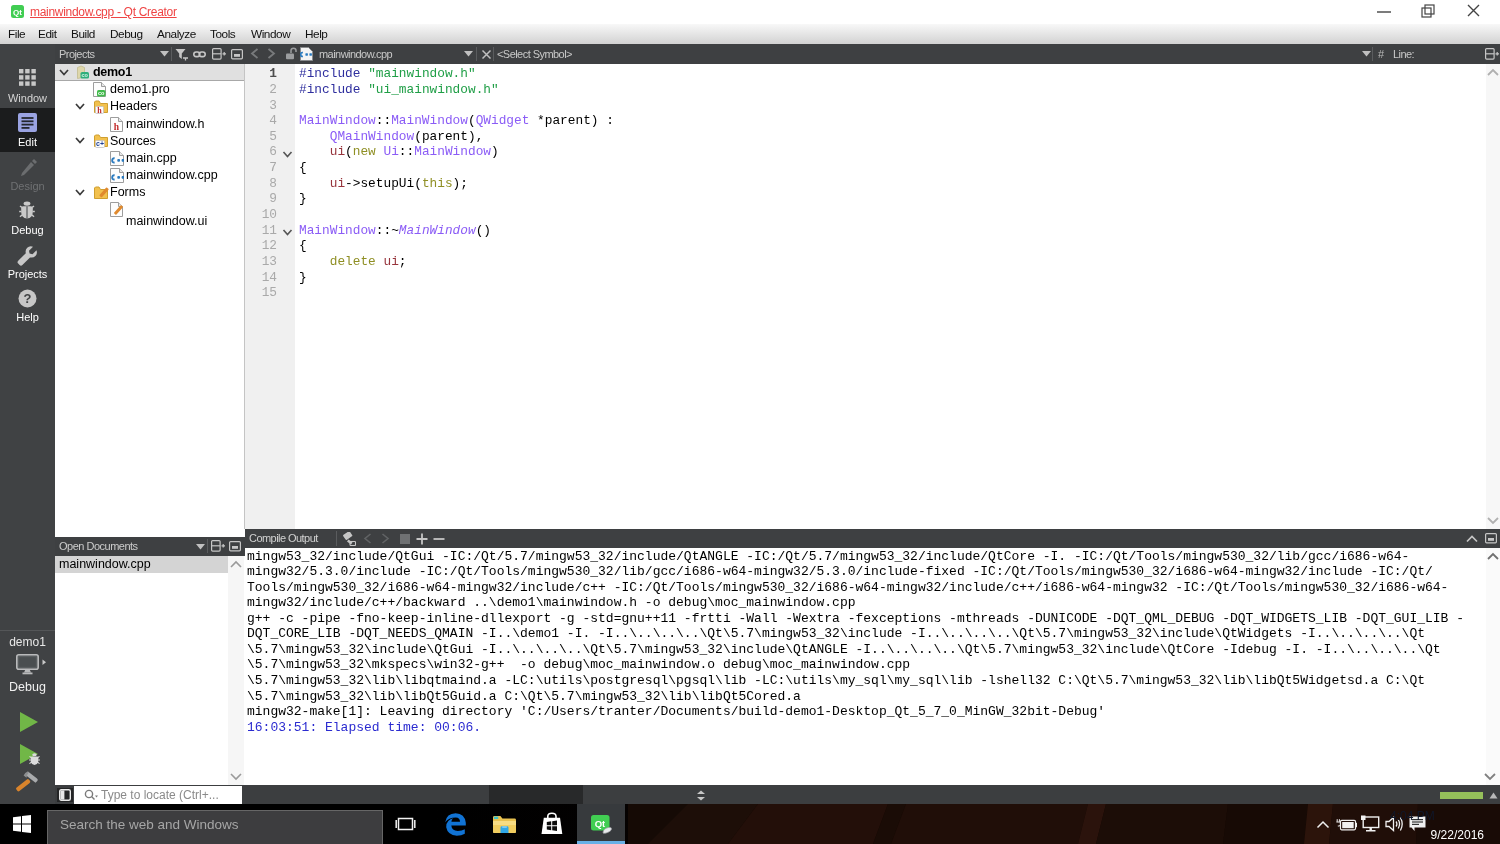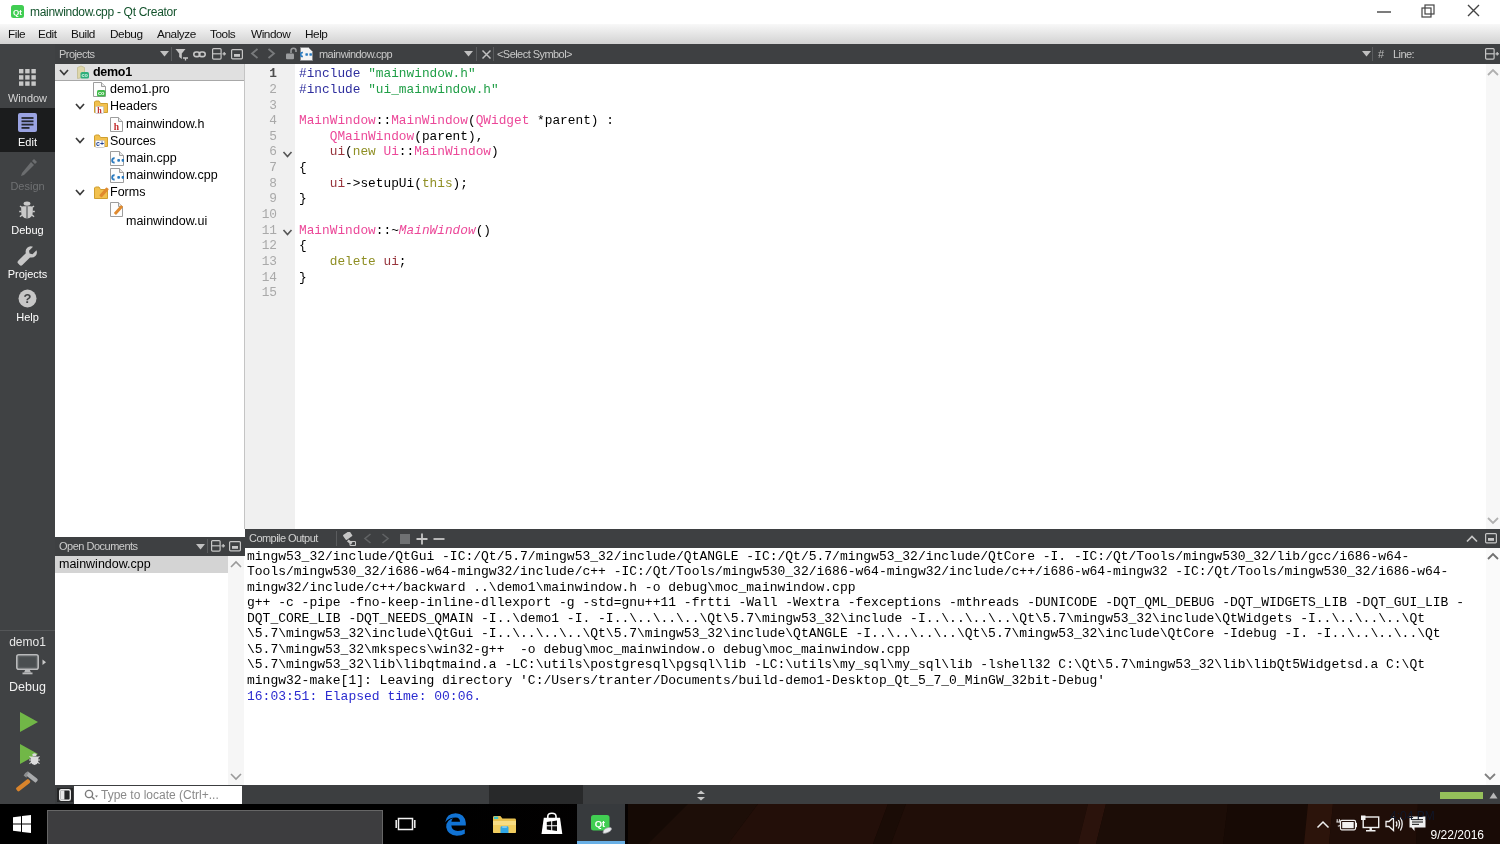--- a/index.html
+++ b/index.html
@@ -1,21 +1,21 @@
 <!DOCTYPE html>
 <html><head>
 <meta charset="utf-8">
 <style>
 * { margin:0; padding:0; box-sizing:border-box; }
 html,body { width:1500px; height:844px; overflow:hidden; font-family:"Liberation Sans", sans-serif; }
 .abs { position:absolute; }
 #stage { position:relative; width:1276px; height:844px; background:#fff; }
 
 #titlebar { left:0; top:0; width:1500px; height:24px; background:#ffffff; }
-#title-text { left:30px; top:0; height:24px; line-height:24px; font-size:12px; letter-spacing:-0.3px; color:#14532d; }
+#title-text { left:30px; top:0; height:24px; line-height:24px; font-size:12px; letter-spacing:-0.3px; color:#ef4444;text-decoration:underline; }
 
 #menubar { left:0; top:24px; width:1500px; height:20px; background:linear-gradient(#f8f8f8,#d2d2d2); }
 #menubar span { position:absolute; top:0; height:20px; line-height:20px; font-size:11.8px; letter-spacing:-0.45px; color:#111; }
 
 #toolbar { left:0; top:44px; width:1500px; height:20px; background:#3e4042; }
 .tbtext { position:absolute; top:0; height:20px; line-height:20px; font-size:11px; letter-spacing:-0.55px; color:#c9c9c9; }
 .vsep { position:absolute; top:3px; width:1px; height:14px; background:#5a5c5e; }
 
 #sidebar { left:0; top:44px; width:55px; height:761px; background:#404244; }
 .modelabel { position:absolute; width:55px; text-align:center; font-size:11px; color:#d4d4d4; }
@@ -27,21 +27,21 @@
 #opendocs { left:55px; top:556px; width:189px; height:229px; background:#ffffff; }
 
 #editor { left:245px; top:64px; width:1255px; height:465px; background:#ffffff; }
 #gutter { left:245px; top:64px; width:50px; height:465px; background:#f0f0f0; }
 #lnums { left:245px; top:66.2px; width:32px; }
 #lnums div { height:15.67px; line-height:15.67px; text-align:right; font-family:"Liberation Mono",monospace; font-size:12.8px; color:#a9a9a9; }
 #code { left:299px; top:66.2px; }
 #code div { height:15.67px; line-height:15.67px; font-family:"Liberation Mono",monospace; font-size:12.8px; color:#000; white-space:pre; }
 .kp { color:#2e2e9e; } 
 .ks { color:#1f9e46; } 
-.kt { color:#ec4899;text-align:center; } 
+.kt { color:#8b5cf6;text-align:center; } 
 .kf { color:#97343c; } 
 .kk { color:#8f8f24; } 
 
 #cohdr { left:245px; top:529px; width:1255px; height:19px; background:#3e4042; }
 #coout { left:245px; top:548px; width:1241px; height:237px; background:#ffffff; }
 #colines { left:247px; top:548.6px; }
 #colines div { height:15.56px; line-height:15.56px; font-family:"Liberation Mono",monospace; font-size:13px; color:#000; white-space:pre; }
 #colines div.blue { color:#2b2bd0; }
 
 #statusbar { left:55px; top:785px; width:1445px; height:20px; background:#3c3e40; }
@@ -440,27 +440,29 @@
   <div class="abs" id="coout"></div>
   <div class="abs" style="left:1486px;top:548px;width:14px;height:237px;background:#fafafa"></div>
   <svg class="abs" style="left:1487px;top:552px" width="12" height="9">
       <path d="M1 7 L6 2 L11 7" fill="none" stroke="#707070" stroke-width="1.8"></path>
     </svg>
   <svg class="abs" style="left:1484px;top:772px" width="12" height="9">
       <path d="M1 2 L6 7 L11 2" fill="none" stroke="#808080" stroke-width="1.8"></path>
     </svg>
   <div class="abs" id="colines">
     <div>mingw53_32/include/QtGui -IC:/Qt/5.7/mingw53_32/include/QtANGLE -IC:/Qt/5.7/mingw53_32/include/QtCore -I. -IC:/Qt/Tools/mingw530_32/lib/gcc/i686-w64-</div>
+    <div>mingw32/5.3.0/include -IC:/Qt/Tools/mingw530_32/lib/gcc/i686-w64-mingw32/5.3.0/include-fixed -IC:/Qt/Tools/mingw530_32/i686-w64-mingw32/include -IC:/Qt/</div>
     <div>Tools/mingw530_32/i686-w64-mingw32/include/c++ -IC:/Qt/Tools/mingw530_32/i686-w64-mingw32/include/c++/i686-w64-mingw32 -IC:/Qt/Tools/mingw530_32/i686-w64-</div>
     <div>mingw32/include/c++/backward ..\demo1\mainwindow.h -o debug\moc_mainwindow.cpp</div>
     <div>g++ -c -pipe -fno-keep-inline-dllexport -g -std=gnu++11 -frtti -Wall -Wextra -fexceptions -mthreads -DUNICODE -DQT_QML_DEBUG -DQT_WIDGETS_LIB -DQT_GUI_LIB -</div>
     <div>DQT_CORE_LIB -DQT_NEEDS_QMAIN -I..\demo1 -I. -I..\..\..\..\Qt\5.7\mingw53_32\include -I..\..\..\..\Qt\5.7\mingw53_32\include\QtWidgets -I..\..\..\..\Qt</div>
     <div>\5.7\mingw53_32\include\QtGui -I..\..\..\..\Qt\5.7\mingw53_32\include\QtANGLE -I..\..\..\..\Qt\5.7\mingw53_32\include\QtCore -Idebug -I. -I..\..\..\..\Qt</div>
     <div>\5.7\mingw53_32\mkspecs\win32-g++  -o debug\moc_mainwindow.o debug\moc_mainwindow.cpp</div>
     <div>\5.7\mingw53_32\lib\libqtmaind.a -LC:\utils\postgresql\pgsql\lib -LC:\utils\my_sql\my_sql\lib -lshell32 C:\Qt\5.7\mingw53_32\lib\libQt5Widgetsd.a C:\Qt</div>
+    <div>\5.7\mingw53_32\lib\libQt5Guid.a C:\Qt\5.7\mingw53_32\lib\libQt5Cored.a</div>
     <div>mingw32-make[1]: Leaving directory 'C:/Users/tranter/Documents/build-demo1-Desktop_Qt_5_7_0_MinGW_32bit-Debug'</div>
     <div class="blue">16:03:51: Elapsed time: 00:06.</div>
   </div>
 
   <div class="abs" id="statusbar"></div>
   <div class="abs" style="left:57px;top:788px;width:16px;height:14px;background:#242526"></div>
   <svg class="abs" style="left:59px;top:789px" width="12" height="12">
       <rect x="0.7" y="0.7" width="10.6" height="10.6" rx="1.5" fill="none" stroke="#e8e8e8" stroke-width="1.4"></rect>
       <rect x="1.4" y="1.4" width="4" height="9.2" fill="#e8e8e8"></rect>
     </svg>
@@ -502,20 +504,21 @@
   </svg>
   <svg class="abs" style="left:13px;top:815px" width="18" height="18">
     <g fill="#ffffff">
       <path d="M0 2.3 L8 1.2 L8 8.5 L0 8.5 Z"></path>
       <path d="M9 1 L18 0 L18 8.5 L9 8.5 Z"></path>
       <path d="M0 9.5 L8 9.5 L8 16.8 L0 15.7 Z"></path>
       <path d="M9 9.5 L18 9.5 L18 18 L9 17 Z"></path>
     </g>
   </svg>
   <div class="abs" id="tsearch"></div>
+  <div class="abs" style="left:60px;top:806px;height:38px;line-height:38px;font-size:13.5px;color:#a6a6a6">Search the web and Windows</div>
 
   <svg class="abs" style="left:395px;top:816px" width="21" height="16">
     <rect x="3.5" y="2.5" width="14" height="11" fill="none" stroke="#f2f2f2" stroke-width="1.5"></rect>
     <path d="M1.2 4 L1.2 12 M19.8 4 L19.8 12" stroke="#f2f2f2" stroke-width="1.5"></path>
   </svg>
 
   <svg class="abs" style="left:443px;top:812px" width="25" height="25">
     <path d="M2.2 10.2 Q3.6 1.5 12.6 1.3 Q21.8 1.6 22.8 10.8 L22.8 13.4 L8.3 13.4 Q8.8 18.6 14.8 18.9 Q19 18.8 21.8 17.2 L21.8 21.7 Q18.6 23.6 13.8 23.7 Q4.7 23.3 3.2 15.3 Q2.9 11.5 5.3 9 Q7.2 7 10.2 6.3 Q8.5 7.6 8.4 9.8 L17 9.8 Q17 5.7 12.9 5.5 Q5.4 5.6 2.2 10.2 Z" fill="#1173d4"></path>
   </svg>
 

